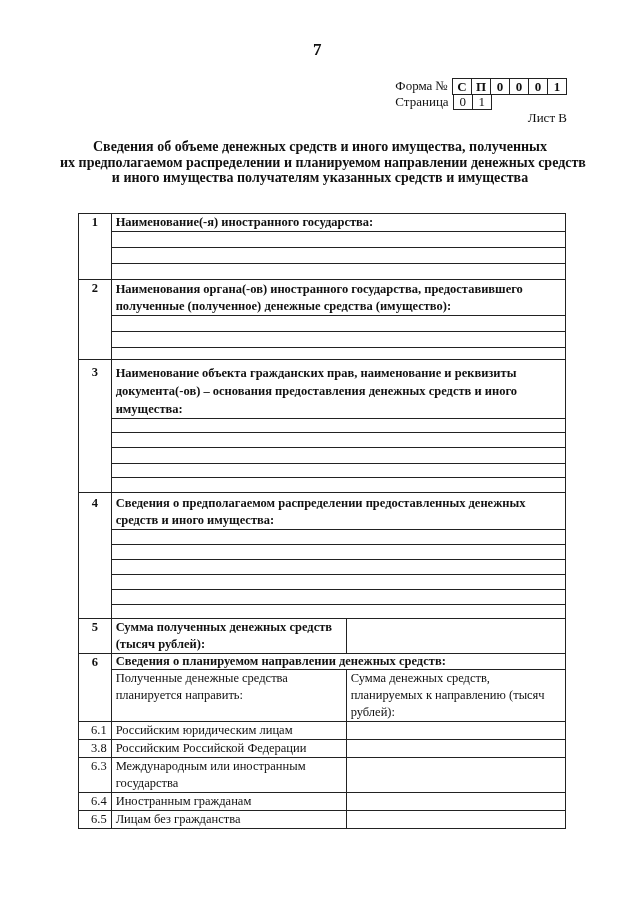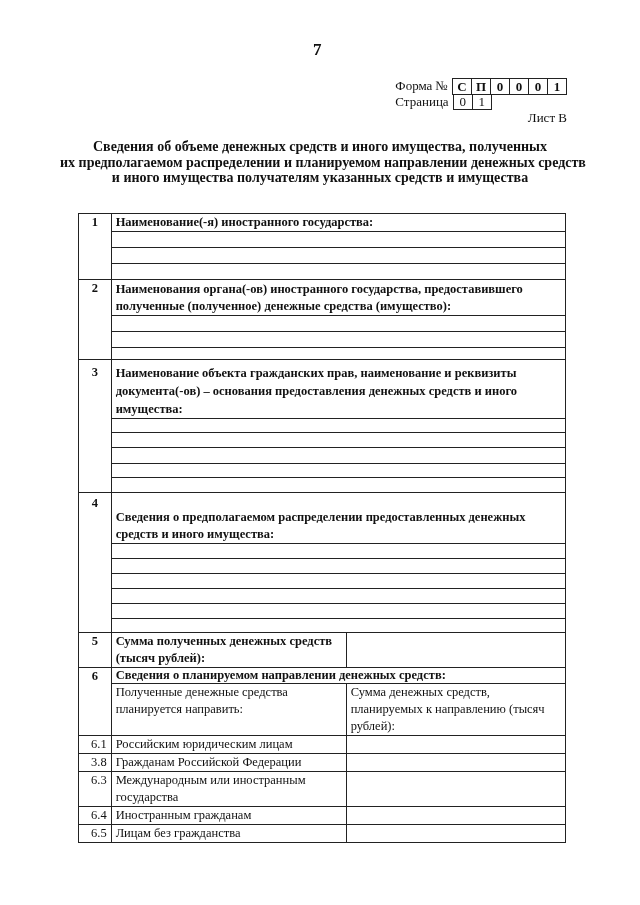--- a/index.html
+++ b/index.html
@@ -100,21 +100,21 @@
       </tr>
   <tr>
         <td colspan="2" class="blank" style="height:13px"></td>
       </tr>
   <tr>
         <td colspan="2" class="blank" style="height:14px"></td>
       </tr>
 
   <tr>
     <td class="num" rowspan="7" style="padding-top:2px">4</td>
-    <td colspan="2" class="bold" style="padding-top:16px">Сведения о предполагаемом распределении предоставленных денежных средств и иного имущества:</td>
+    <td colspan="2" class="bold" style="padding-top:2px">Сведения о предполагаемом распределении предоставленных денежных средств и иного имущества:</td>
   </tr>
   <tr>
         <td colspan="2" class="blank" style="height:14px"></td>
       </tr>
   <tr>
         <td colspan="2" class="blank" style="height:14px"></td>
       </tr>
   <tr>
         <td colspan="2" class="blank" style="height:14px"></td>
       </tr>
@@ -142,21 +142,21 @@
     <td class="split-l">Полученные денежные средства планируется направить:</td>
     <td>Сумма денежных средств, планируемых к направлению (тысяч рублей):</td>
   </tr>
   <tr>
     <td class="num sub">6.1</td>
     <td class="split-l">Российским юридическим лицам</td>
     <td></td>
   </tr>
   <tr>
     <td class="num sub">3.8</td>
-    <td class="split-l">Гражданам Российской Федерации</td>
+    <td class="split-l">Российским Российской Федерации</td>
     <td></td>
   </tr>
   <tr>
     <td class="num sub">6.3</td>
     <td class="split-l">Международным или иностранным государства</td>
     <td></td>
   </tr>
   <tr>
     <td class="num sub">6.4</td>
     <td class="split-l">Иностранным гражданам</td>

